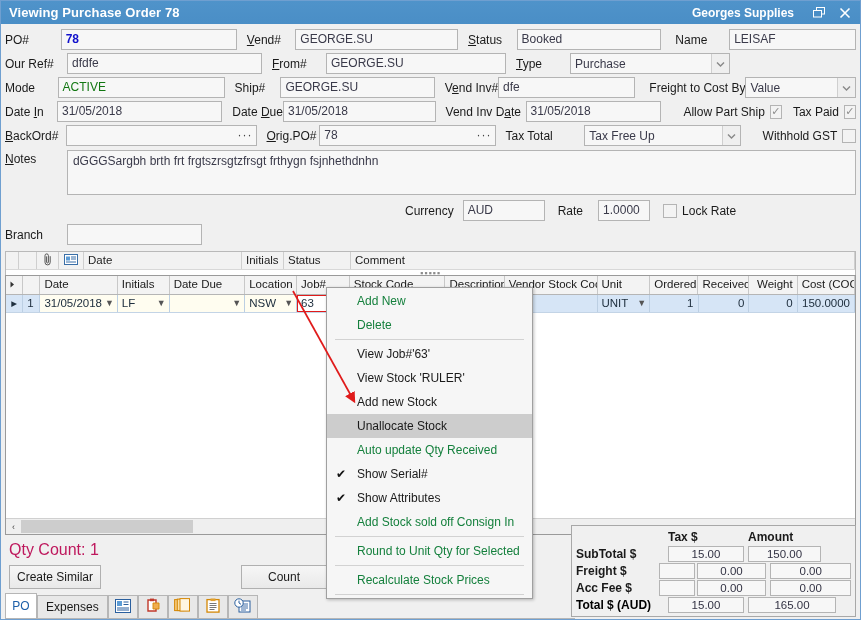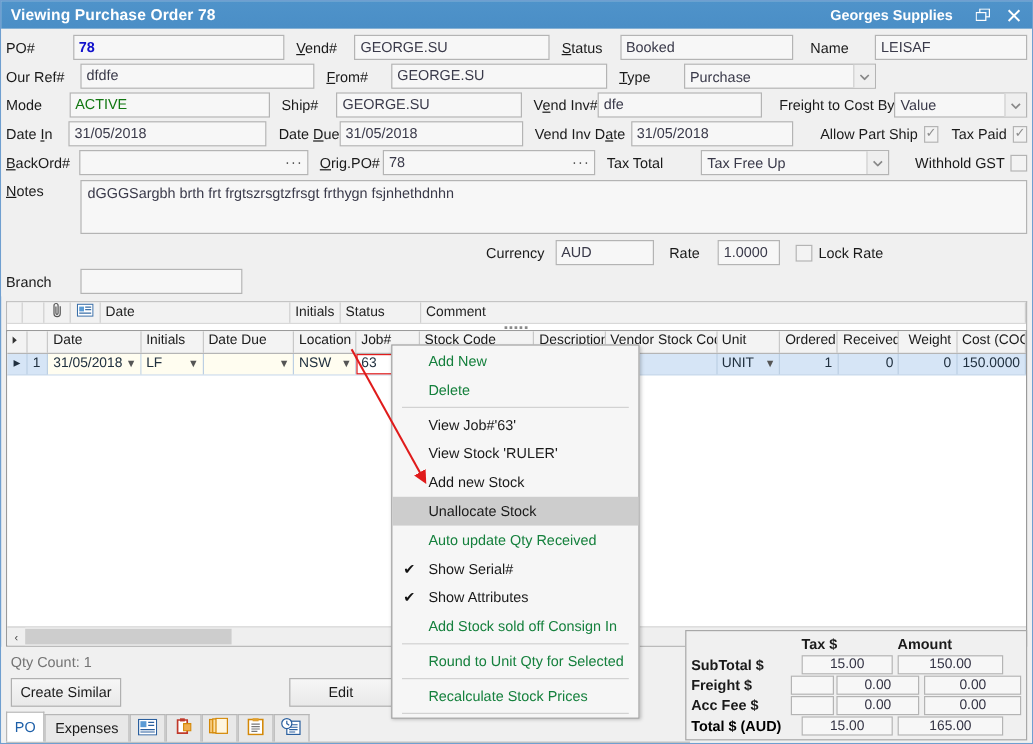--- a/index.html
+++ b/index.html
@@ -237,21 +237,21 @@
 
   
   .bottom {
     flex:0 0 auto;
     position:relative;
     background:#f0f0f0;
     padding: 3px 4px 0 4px;
     display:flex;
   }
   .bottom-left { width: 570px; }
-  .qtycount { font-size:12px; margin:3px 0 6px 4px; color:#737373;}
+  .qtycount { font-size:16px; margin:3px 0 6px 4px; color:#be185d;}
   .btnrow { display:flex; align-items:center; gap:0;}
   .btn {
     box-sizing:border-box;
     height:24px;
     border:1px solid #b0b0b0;
     background:#efefef;
     background:linear-gradient(#f6f6f6,#e9e9e9);
     font-size:12px;
     display:flex; align-items:center; justify-content:center;
     color:#1a1a1a;
@@ -535,21 +535,21 @@
           <span class="thumb" style="width:172px;display:block;margin-top:1px"></span>
         </span>
     </div>
   </div>
 
   <div class="bottom">
     <div class="bottom-left">
       <div class="qtycount">Qty Count: 1</div>
       <div class="btnrow">
         <span class="btn" style="width:92px;margin-left:4px">Create Similar</span>
-        <span class="btn" style="width:86px;margin-left:140px">Edit</span>
+        <span class="btn" style="width:86px;margin-left:140px">Count</span>
         <span class="btn" style="width:36px;margin-left:4px"></span>
       </div>
       <div class="tabstrip">
         <span class="tab active" style="width:32px;padding:0">PO</span>
         <span class="tab">Expenses</span>
         <span class="tab icon">
           <span>
             <svg width="16" height="14" viewBox="0 0 16 14">
                 <rect x="0.5" y="0.5" width="15" height="13" fill="#fff" stroke="#2a5f9e"></rect>
                 <rect x="2" y="2" width="5" height="5" fill="#5b9bd5"></rect>
@@ -599,21 +599,21 @@
 
     <div class="totals">
       <div class="trow">
         <span class="tlabel"></span>
         <span class="thead" style="width:76px">Tax $</span>
         <span class="thead" style="width:88px;margin-left:4px">Amount</span>
       </div>
       <div class="trow">
         <span class="tlabel">SubTotal $</span>
         <span class="tbox" style="width:76px">15.00</span>
-        <span class="tbox" style="width:88px;margin-left:4px">150.00</span>
+        <span class="tbox" style="width:73px;margin-left:4px">150.00</span>
       </div>
       <div class="trow">
         <span class="tlabel">Freight $</span>
         <span class="tbox blank" style="width:38px;margin-right:2px"></span>
         <span class="tbox" style="width:76px">0.00</span>
         <span class="tbox" style="width:88px;margin-left:4px">0.00</span>
       </div>
       <div class="trow">
         <span class="tlabel">Acc Fee $</span>
         <span class="tbox blank" style="width:38px;margin-right:2px"></span>

